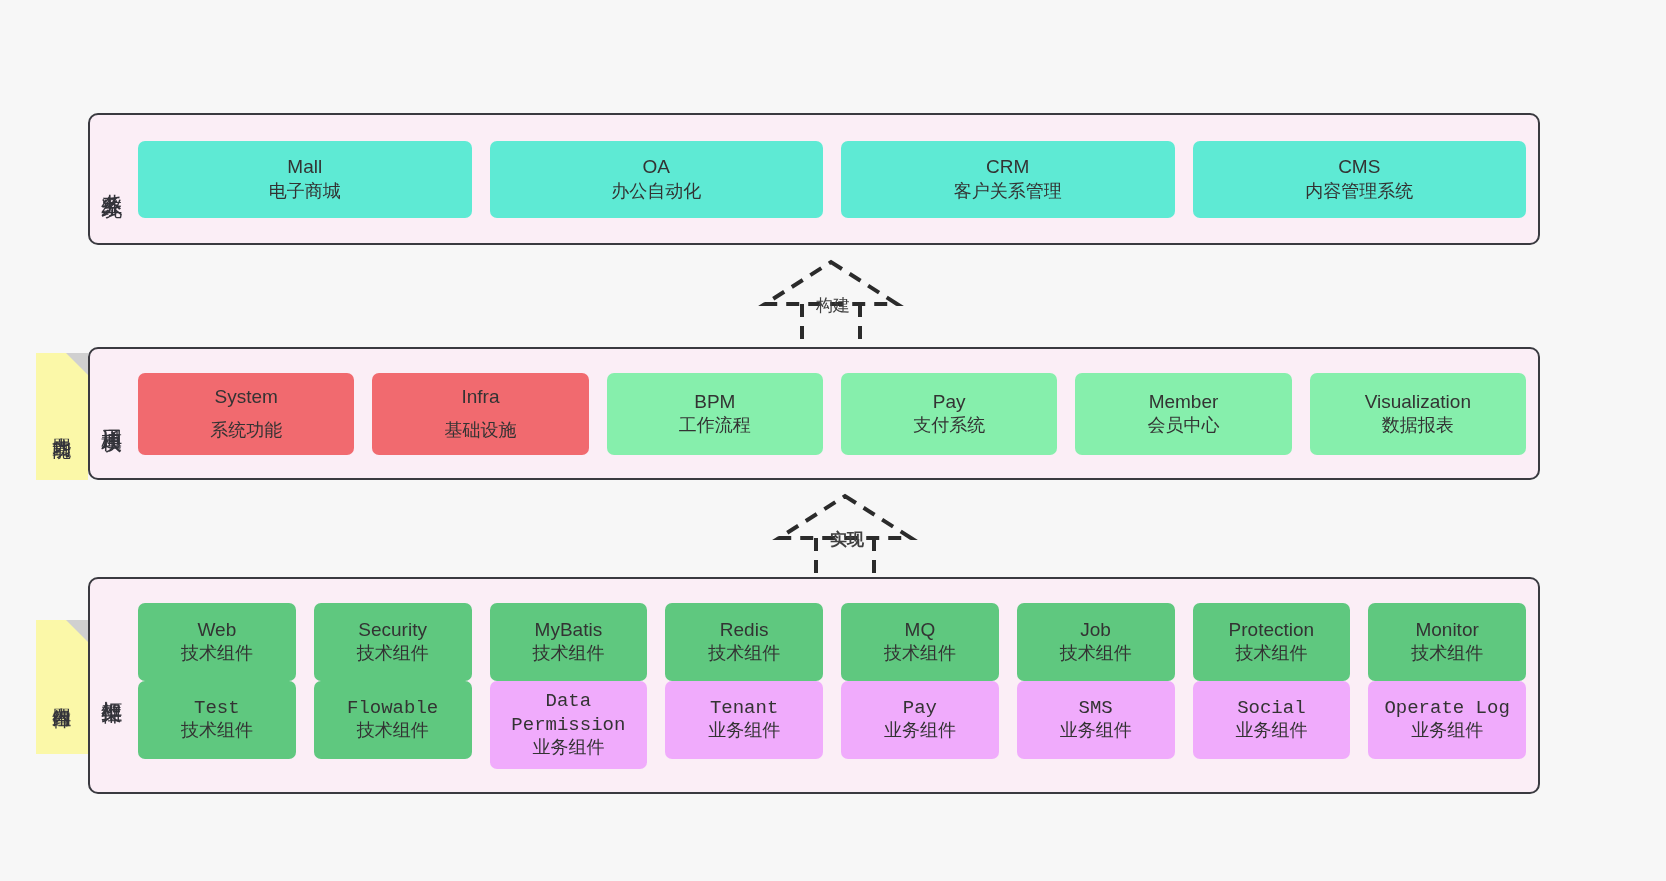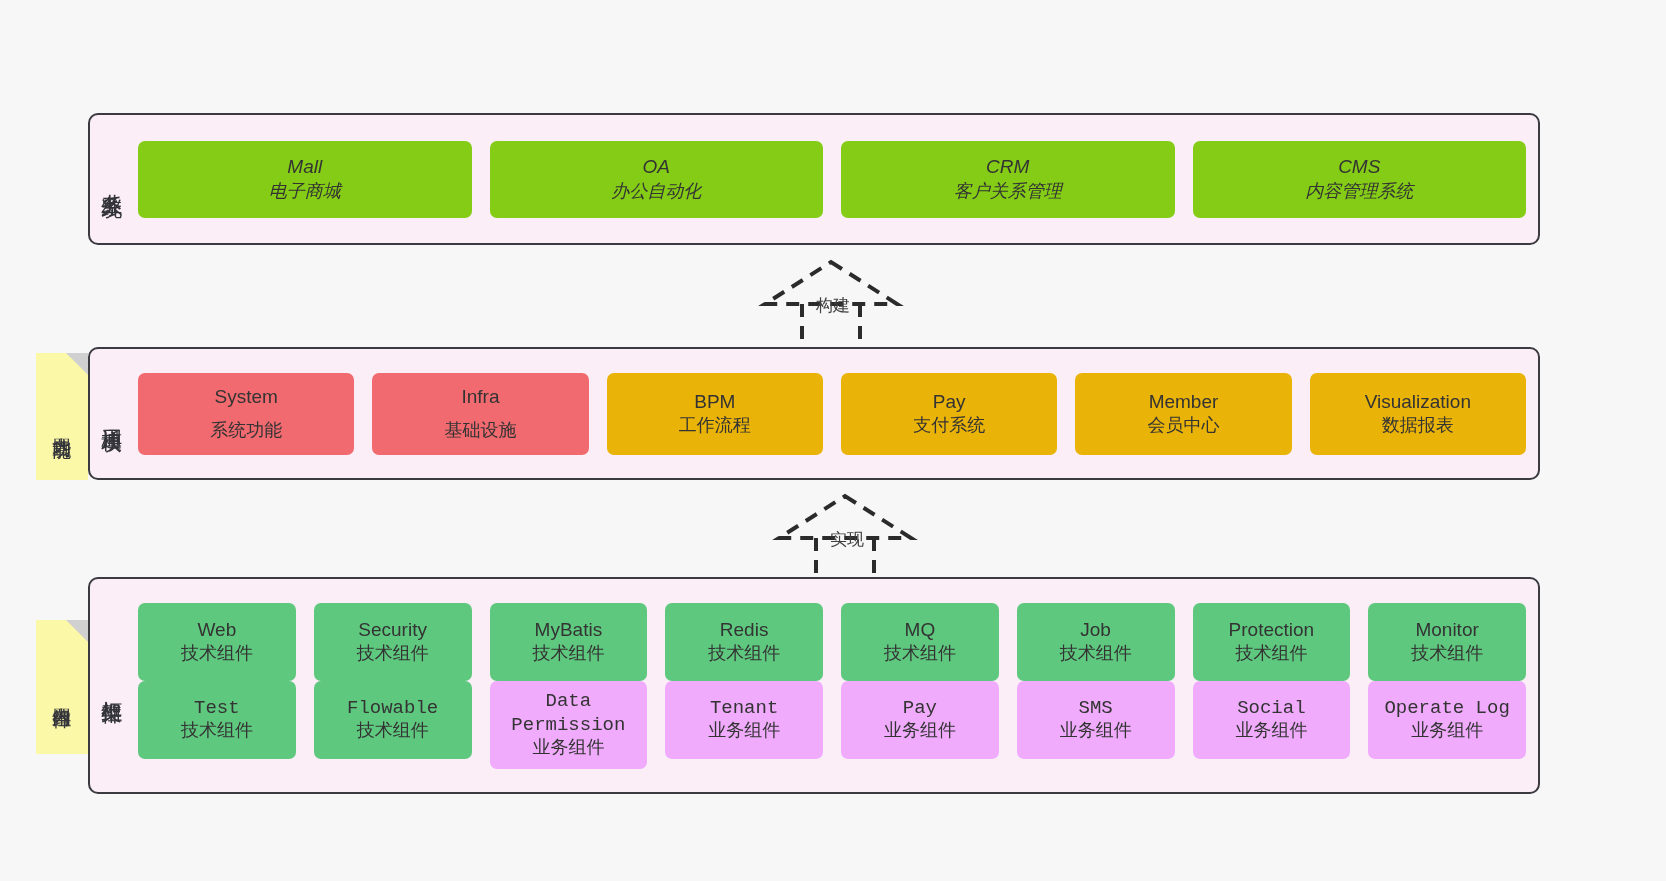--- a/index.html
+++ b/index.html
@@ -60,23 +60,23 @@
     flex-direction:column;
     align-items:center;
     justify-content:center;
     text-align:center;
     box-sizing:border-box;
     padding:6px 4px;
   }
   .card .t1{font-size:19px;line-height:1.28;}
   .card .t2{font-size:18px;line-height:1.28;}
 
-  .c-blue{background:#84cc16;height:77px;font-style:italic;}
+  .c-blue{background:#5eead4;height:77px;}
   .c-red{background:#f16a6f;height:82px;gap:9px;}
-  .c-pink{background:#eab308;height:82px;text-align:center;}
+  .c-pink{background:#86efac;height:82px;text-align:center;}
   .c-green{background:#5fc87f;height:78px;}
   .c-lgreen{background:#f0abfc;height:78px;}
   .c-tall{height:88px;}
 
   
   #layer-business{left:88px;top:113px;width:1452px;height:132px;}
   #layer-common{left:88px;top:347px;width:1452px;height:133px;}
   #layer-framework{left:88px;top:577px;width:1452px;height:217px;}
 
   
@@ -84,21 +84,21 @@
   .uml-arrow svg{display:block;overflow:visible;}
   .uml-label{
     position:absolute;
     font-size:17px;
     color:#404040;
     white-space:nowrap;
     background:transparent;
   }
   #arrow-build{left:756px;top:258px;width:150px;height:86px;}
   #arrow-build .uml-label{left:60px;top:36px;}
-  #arrow-impl{left:770px;top:492px;width:150px;height:86px;}
+  #arrow-impl{left:770px;top:492px;width:150px;height:86px;font-weight:bold;}
   #arrow-impl .uml-label{left:60px;top:36px;}
 
   
   .note{
     position:absolute;
     background:#fbf8a8;
     box-sizing:border-box;
     display:flex;
     align-items:center;
     justify-content:center;

